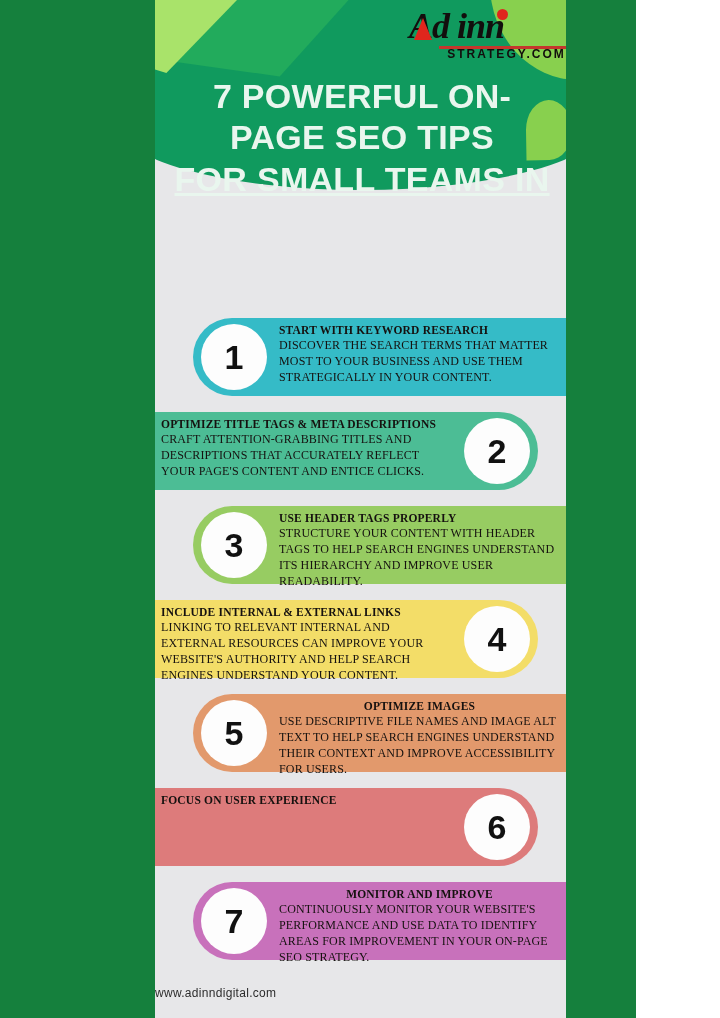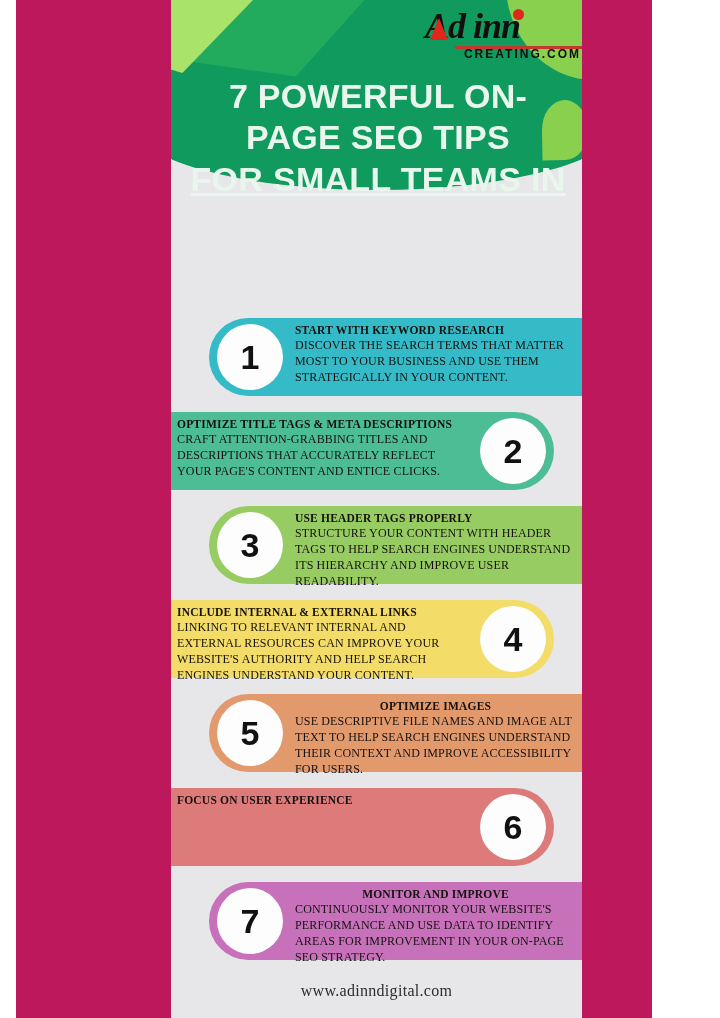--- a/index.html
+++ b/index.html
@@ -10,24 +10,24 @@
   body {
     width: 720px;
     height: 1018px;
     overflow: hidden;
     font-family: "Liberation Serif", serif;
   }
 
   
   #page {
     position: absolute;
-    left: 16px; top: 0;
+    left: 0; top: 0;
     width: 636px;
     height: 1018px;
-    background: #be185d;
+    background: #15803d;
   }
   #canvas {
     position: absolute;
     left: 155px;
     top: 0;
     width: 411px;
     height: 1018px;
     background: #e7e7e9;
     overflow: hidden;
   }
@@ -222,23 +222,23 @@
   }
   .align-center { text-align: center; }
   .align-left { text-align: left; }
 
   
   #footer {
     position: absolute;
     left: 0;
     bottom: 18px;
     width: 411px;
-    text-align: center;
-    font-family: Liberation Serif, serif;
-    font-size: 16px;
+    text-align: left;
+    font-family: Liberation Sans, sans-serif;
+    font-size: 12px;
     letter-spacing: 0.3px;
     color: #2c2c2c;
   }
 </style>
 </head>
 <body>
 
 <div id="page">
   <div id="canvas">
 
@@ -248,21 +248,21 @@
       <div class="deco-lime-wedge"></div>
       <div class="deco-leaf-2"></div>
       <div class="deco-leaf"></div>
 
       <div id="logo">
         <div id="logo-word">Ad inn</div>
         <div id="logo-tri"></div>
         <div id="logo-dot"></div>
 
         <div id="logo-rule"></div>
-        <div id="logo-sub">CREATING.COM</div>
+        <div id="logo-sub">STRATEGY.COM</div>
       </div>
 
       <div id="header-title">
         <span class="l1">7 POWERFUL ON-PAGE SEO TIPS</span>
         <span class="l2">FOR SMALL TEAMS IN 2023</span>
       </div>
     </div>
 
     <div id="steps">
         <div class="step left" style="top: 318px; left: 0px; right: 0px; width: 411px;">

